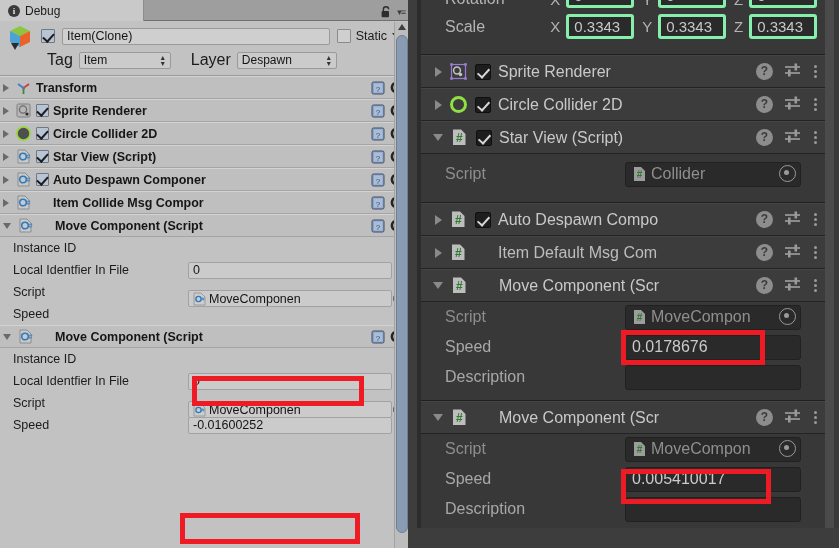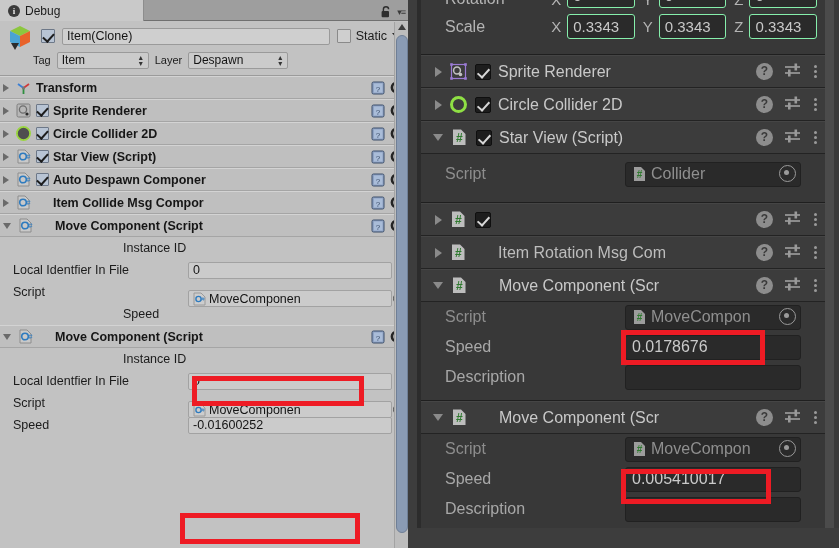--- a/index.html
+++ b/index.html
@@ -65,21 +65,21 @@
   .cb-chk.off { background: #cfcfcf; border-color: #8a8a8a; }
   .name-field {
     flex: 1; height: 17px; background: #cfcfcf;
     border: 1px solid #9a9a9a; border-radius: 2px;
     font-size: 12.5px; color: #141414; padding: 0 4px; line-height: 15px;
   }
   .static-wrap { display: flex; align-items: center; gap: 5px; }
   .static-lbl { font-size: 12.5px; color: #1b1b1b; }
   .tri-dn { width:0;height:0;border-left:5px solid transparent;border-right:5px solid transparent;border-top:6px solid #2a2a2a; }
   .go-row2 { display: flex; align-items: center; height: 20px; gap: 6px; margin-top: 3px; padding-left: 27px; }
-  .lbl-sm { font-size: 11px; color: #1b1b1b; }
+  .lbl-sm { font-size: 16px; color: #1b1b1b; margin-left: 14px; }
   .dd {
     background: #cbcbcb; border: 1px solid #9a9a9a; border-radius: 2px;
     height: 17px; font-size: 12px; color: #141414;
     display: flex; align-items: center; padding: 0 4px; position: relative;
   }
   .dd .updn { position: absolute; right: 5px; top: 2px; font-size: 8px; color:#333; line-height:6px;}
   .dd-tag { width: 92px; }
   .dd-layer { width: 100px; }
 
   
@@ -101,21 +101,21 @@
     width: 5px; height: 9px; border: solid #1d1d1d;
     border-width: 0 2.4px 2.4px 0; transform: rotate(42deg);
   }
   .rt-icons { display: flex; align-items: center; gap: 5px; margin-left: auto; }
   .book { width: 14px; height: 14px; }
   .gear { width: 14px; height: 14px; }
 
   
   .prop {
     height: 22px; display: flex; align-items: center;
-    background: #c2c2c2; padding-left: 13px; justify-content: center;
+    background: #c2c2c2; padding-left: 13px;
   }
   .prop-lbl { font-size: 12.5px; color: #1b1b1b; width: 175px; white-space: nowrap; overflow: hidden; }
   .prop-fld {
     height: 17px; background: #cbcbcb; border: 1px solid #a2a2a2; border-radius: 2px;
     font-size: 12.5px; color: #141414; display: flex; align-items: center; padding: 0 4px;
     flex: 1; margin-right: 16px; white-space: nowrap; overflow: hidden;
   }
   .prop-fld.obj { display: flex; gap: 3px; align-items: center; }
   .obj-radio {
     width: 13px; height: 13px; border-radius: 50%; border: 1.5px solid #4e4e4e;
@@ -150,21 +150,21 @@
   .r-inner { position: absolute; left: 4px; top: 0; right: 14px; bottom: 0; background: #383838; }
   .r-edge-l { position:absolute; left:0; top:0; width:4px; height:100%; background:#2c2c2c;}
   .r-edge-r { position:absolute; right:0; top:0; width:14px; height:100%; background:#4b4b4b;}
   .r-edge-r2 { position:absolute; right:0; top:0; width:5px; height:100%; background:#393939;}
 
   .tr-row { height: 37px; display: flex; align-items: center; background: #383838; padding-left: 24px; }
   .tr-row.clip { height: 8px; overflow: hidden; align-items: flex-end;}
   .tr-lbl { font-size: 16px; color: #b4b4b4; width: 130px; }
   .tr-axis { font-size: 15px; color: #b4b4b4; margin-right: 6px; }
   .tr-fld {
-    height: 25px; width: 80px; background: #2a2a2a; border: 1px solid #86efac;
+    height: 25px; width: 80px; background: #2a2a2a; border: 3px solid #86efac;
     border-radius: 3px; font-size: 15px; color: #c8c8c8;
     display: flex; align-items: center; padding: 0 5px; overflow: hidden; white-space: nowrap;
     margin-right: 8px;
   }
   .r-sep { height: 1px; background: #1f1f1f; }
 
   .r-comp {
     height: 33px; background: #3c3c3c; display: flex; align-items: center;
     padding: 0 8px 0 6px; gap: 7px;
     border-bottom: 1px solid #232323; border-top: 1px solid #454545;
@@ -667,20 +667,21 @@
 
       <div class="r-comp">
         <span class="r-arr-r"></span>
         <span class="r-cico">
           <svg width="19" height="19" viewBox="0 0 19 19">
               <path d="M3 1.5h8l4.5 4.5v11H3z" fill="#bdbdbd"></path>
               <text x="9.3" y="13.5" font-size="12" fill="#2f7a2f" text-anchor="middle" font-family="Liberation Sans" font-weight="bold">#</text>
             </svg>
         </span>
         <span class="r-chk"></span>
+        <span class="r-name">Auto Despawn Compo</span>
         <span class="r-tools">
           <span class="q-ico">?</span>
           <span><svg width="18" height="16" viewBox="0 0 18 16">
                 <line x1="1" y1="5" x2="16" y2="5" stroke="#9a9a9a" stroke-width="1.7"></line>
                 <line x1="1" y1="11" x2="16" y2="11" stroke="#9a9a9a" stroke-width="1.7"></line>
                 <rect x="10.5" y="1.5" width="2.6" height="7" fill="#9a9a9a"></rect>
                 <rect x="4" y="7.5" width="2.6" height="7" fill="#9a9a9a"></rect>
               </svg></span>
           <span class="dots">
               <i></i>
@@ -692,21 +693,21 @@
 
       <div class="r-comp">
         <span class="r-arr-r"></span>
         <span class="r-cico">
           <svg width="19" height="19" viewBox="0 0 19 19">
               <path d="M3 1.5h8l4.5 4.5v11H3z" fill="#bdbdbd"></path>
               <text x="9.3" y="13.5" font-size="12" fill="#2f7a2f" text-anchor="middle" font-family="Liberation Sans" font-weight="bold">#</text>
             </svg>
         </span>
         <span style="width:16px;flex:0 0 16px;"></span>
-        <span class="r-name dim">Item Rotation Msg Com</span>
+        <span class="r-name dim">Item Default Msg Com</span>
         <span class="r-tools">
           <span class="q-ico">?</span>
           <span><svg width="18" height="16" viewBox="0 0 18 16">
                 <line x1="1" y1="5" x2="16" y2="5" stroke="#9a9a9a" stroke-width="1.7"></line>
                 <line x1="1" y1="11" x2="16" y2="11" stroke="#9a9a9a" stroke-width="1.7"></line>
                 <rect x="10.5" y="1.5" width="2.6" height="7" fill="#9a9a9a"></rect>
                 <rect x="4" y="7.5" width="2.6" height="7" fill="#9a9a9a"></rect>
               </svg></span>
           <span class="dots">
               <i></i>

